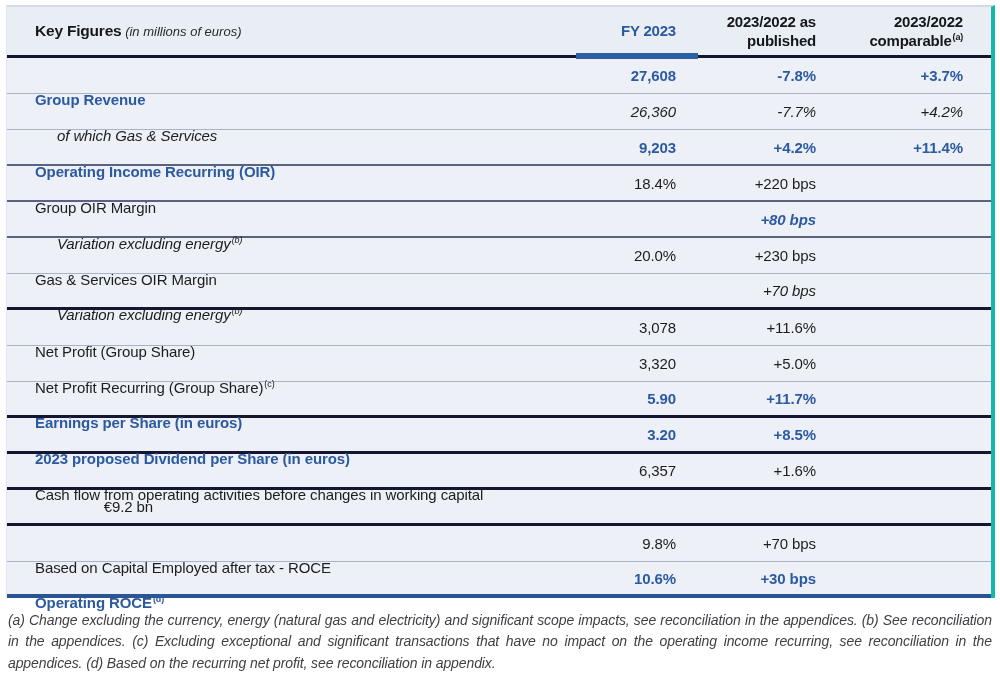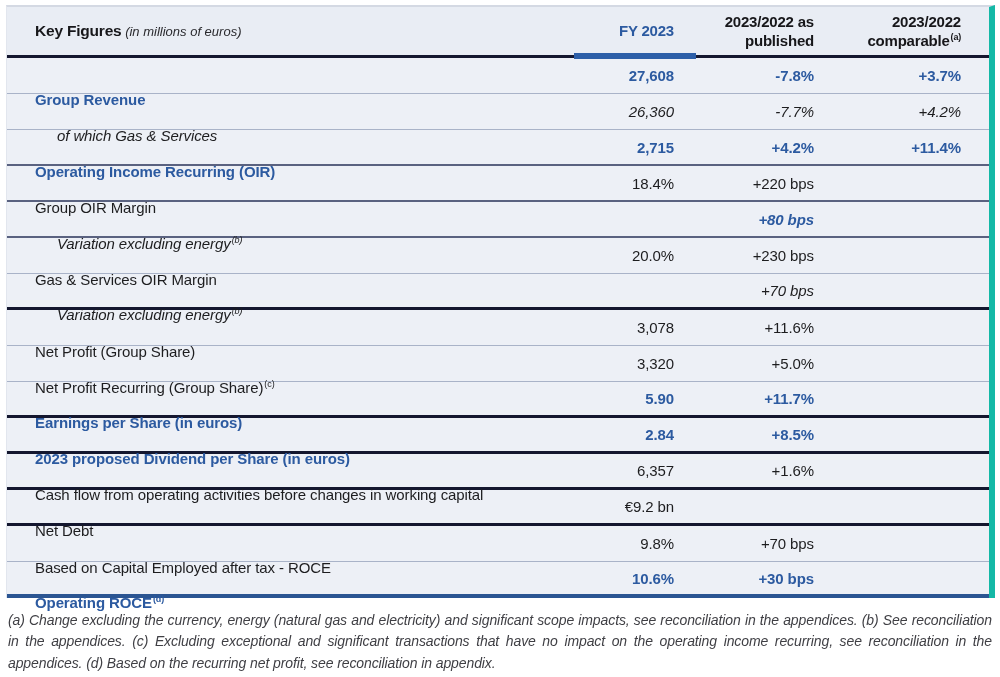--- a/index.html
+++ b/index.html
@@ -9,21 +9,21 @@
     background: #ffffff;
     font-family: "Liberation Sans", "DejaVu Sans", sans-serif;
     overflow: hidden;
     color: #1d1d1f;
   }
   .kf-table {
     position: absolute;
     left: 6px; right: 5px; top: 5px;
     border-top: 2px solid #d4d9e3;
     border-left: 1px solid #e2e6ee;
-    border-right: 6px solid #14b8a6;
+    border-right: 4px solid #14b8a6;
   }
   
   .hdr {
     position: relative;
     display: flex;
     align-items: center;
     box-sizing: border-box;
     height: 51px;
     padding: 0 28px;
     background: #e9edf4;
@@ -114,21 +114,21 @@
 
     <div class="row sub sep-thin">
       <div class="cell label">of which Gas &amp; Services</div>
       <div class="cell num c-fy">26,360</div>
       <div class="cell num c-pub">-7.7%</div>
       <div class="cell num c-comp">+4.2%</div>
     </div>
 
     <div class="row accent sep-med">
       <div class="cell label">Operating Income Recurring (OIR)</div>
-      <div class="cell num c-fy">2,715</div>
+      <div class="cell num c-fy">9,203</div>
       <div class="cell num c-pub">+4.2%</div>
       <div class="cell num c-comp">+11.4%</div>
     </div>
 
     <div class="row sep-med">
       <div class="cell label">Group OIR Margin</div>
       <div class="cell num c-fy">18.4%</div>
       <div class="cell num c-pub">+220 bps</div>
       <div class="cell num c-comp"></div>
     </div>
@@ -170,34 +170,33 @@
 
     <div class="row accent sep-thick">
       <div class="cell label">Earnings per Share (in euros)</div>
       <div class="cell num c-fy">5.90</div>
       <div class="cell num c-pub">+11.7%</div>
       <div class="cell num c-comp"></div>
     </div>
 
     <div class="row accent sep-thick">
       <div class="cell label">2023 proposed Dividend per Share (in euros)</div>
-      <div class="cell num c-fy">2.84</div>
+      <div class="cell num c-fy">3.20</div>
       <div class="cell num c-pub">+8.5%</div>
       <div class="cell num c-comp"></div>
     </div>
 
     <div class="row sep-thick">
       <div class="cell label">Cash flow from operating activities before changes in working capital</div>
       <div class="cell num c-fy">6,357</div>
       <div class="cell num c-pub">+1.6%</div>
       <div class="cell num c-comp"></div>
     </div>
 
     <div class="row sep-thick">
-      <div class="cell label">Net Debt</div>
       <div class="cell num c-fy">€9.2 bn</div>
       <div class="cell num c-pub"></div>
       <div class="cell num c-comp"></div>
     </div>
 
     <div class="row sep-thin">
       <div class="cell label">Based on Capital Employed after tax - ROCE</div>
       <div class="cell num c-fy">9.8%</div>
       <div class="cell num c-pub">+70 bps</div>
       <div class="cell num c-comp"></div>

